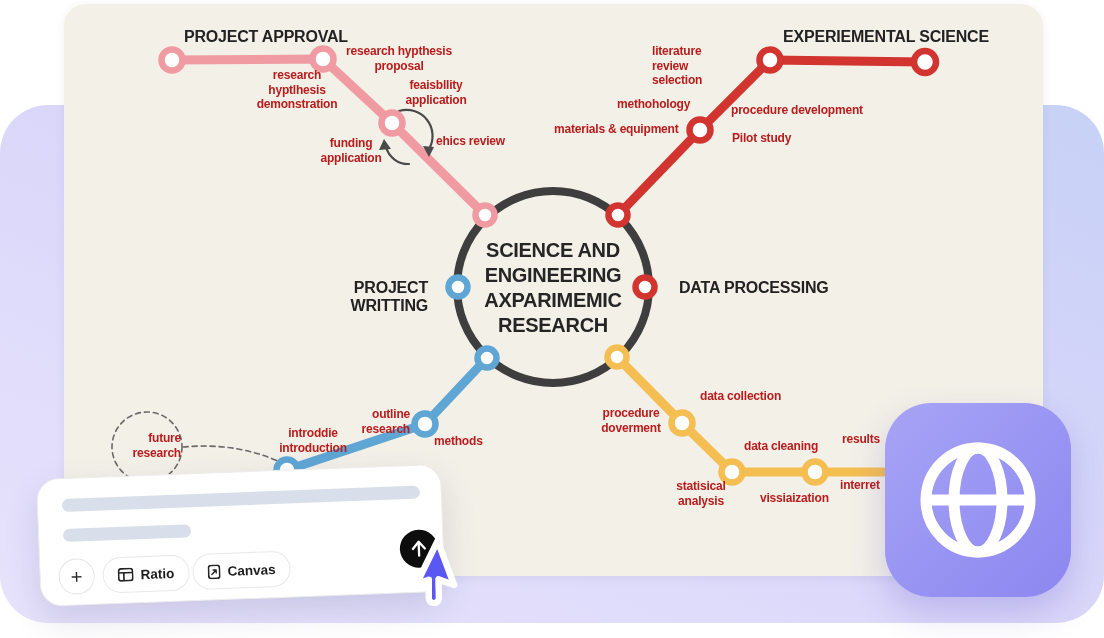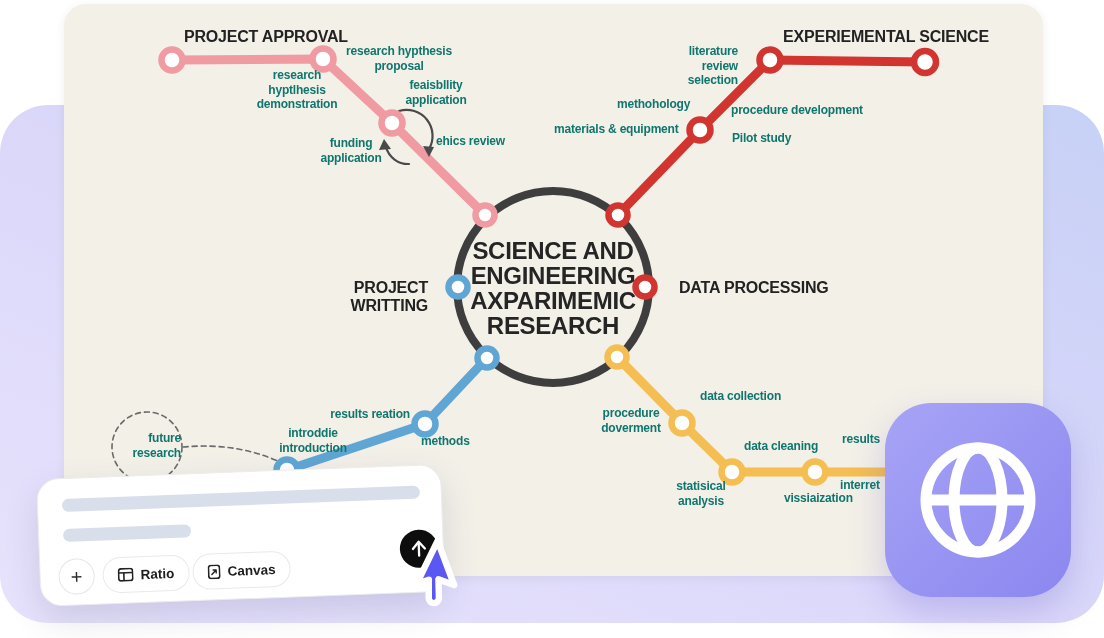--- a/index.html
+++ b/index.html
@@ -18,29 +18,29 @@
   .paper{
     position:absolute;left:64px;top:4px;width:979px;height:572px;
     background:#f3f0e8;border-radius:22px;z-index:2;
     box-shadow:0 2px 10px rgba(60,60,90,.08);
   }
   svg.diagram{position:absolute;left:0;top:0;z-index:3;pointer-events:none;}
   .labels{position:absolute;inset:0;z-index:4;pointer-events:none;}
   
   .lbl{
     position:absolute;font-weight:700;font-size:12px;line-height:1.22;
-    color:#0f766e;letter-spacing:-0.2px;white-space:pre-line;
+    color:#b91c1c;letter-spacing:-0.2px;white-space:pre-line;
   }
   .btitle{
     position:absolute;font-weight:700;font-size:16px;line-height:1.1;
     color:#222;letter-spacing:-0.2px;white-space:pre-line;
   }
   .center-title{
     position:absolute;left:468px;top:238px;width:170px;text-align:center;
-    font-weight:700;font-size:24px;line-height:25px;color:#252525;
+    font-weight:700;font-size:20px;line-height:25px;color:#252525;
     letter-spacing:-0.3px;white-space:pre-line;
   }
   
   .card{
     position:absolute;left:36px;top:479px;width:403px;height:126px;
     background:#fff;border:1px solid #ececec;border-radius:22px;
     transform:rotate(-2.15deg);transform-origin:top left;
     box-shadow:0 14px 34px rgba(70,70,120,.16);z-index:5;
   }
   .skel{position:absolute;background:#d8deea;border-radius:7px;height:13px;}
@@ -130,45 +130,45 @@
 demonstration</div>
   <div class="lbl" style="left:340px;top:44px;width:118px;text-align:center;">research hypthesis
 proposal</div>
   <div class="lbl" style="left:390px;top:78px;width:92px;text-align:center;">feaisbllity
 application</div>
   <div class="lbl" style="left:308px;top:136px;width:86px;text-align:center;">funding
 application</div>
   <div class="lbl" style="left:436px;top:134px;">ehics review</div>
 
   <div class="btitle" style="left:783px;top:28px;">EXPERIEMENTAL SCIENCE</div>
-  <div class="lbl" style="left:652px;top:44px;width:86px;text-align:right;">literature
+  <div class="lbl" style="left:652px;top:44px;width:86px;text-align:left;">literature
 review
 selection</div>
   <div class="lbl" style="left:617px;top:97px;">methohology</div>
   <div class="lbl" style="left:554px;top:122px;">materials &amp; equipment</div>
   <div class="lbl" style="left:731px;top:103px;">procedure development</div>
   <div class="lbl" style="left:718px;top:131px;padding-left:14px;">Pilot study</div>
 
   <div class="btitle" style="left:294px;top:279px;width:134px;text-align:right;">PROJECT WRITTING</div>
   <div class="btitle" style="left:679px;top:279px;">DATA PROCESSING</div>
 
-  <div class="lbl" style="left:322px;top:407px;width:88px;text-align:right;">results reation</div>
+  <div class="lbl" style="left:322px;top:407px;width:88px;text-align:right;">outline research</div>
   <div class="lbl" style="left:272px;top:426px;width:82px;text-align:center;">introddie
 introduction</div>
-  <div class="lbl" style="left:421px;top:434px;text-align:right;">methods</div>
+  <div class="lbl" style="left:434px;top:434px;text-align:right;">methods</div>
   <div class="lbl" style="left:113px;top:431px;width:68px;text-align:right;">future
 research</div>
 
   <div class="lbl" style="left:700px;top:389px;">data collection</div>
   <div class="lbl" style="left:597px;top:406px;width:68px;text-align:center;">procedure
 doverment</div>
   <div class="lbl" style="left:744px;top:439px;">data cleaning</div>
   <div class="lbl" style="left:662px;top:479px;width:78px;text-align:center;">statisical
 analysis</div>
-  <div class="lbl" style="left:784px;top:491px;">vissiaization</div>
+  <div class="lbl" style="left:760px;top:491px;">vissiaization</div>
   <div class="lbl" style="left:842px;top:432px;">results</div>
   <div class="lbl" style="left:840px;top:478px;">interret</div>
 </div>
 
 <div class="card">
   <div class="skel skel1"></div>
   <div class="skel skel2"></div>
 
   <div class="round-btn" style="left:18px;top:80px;">
     <span>+</span>

